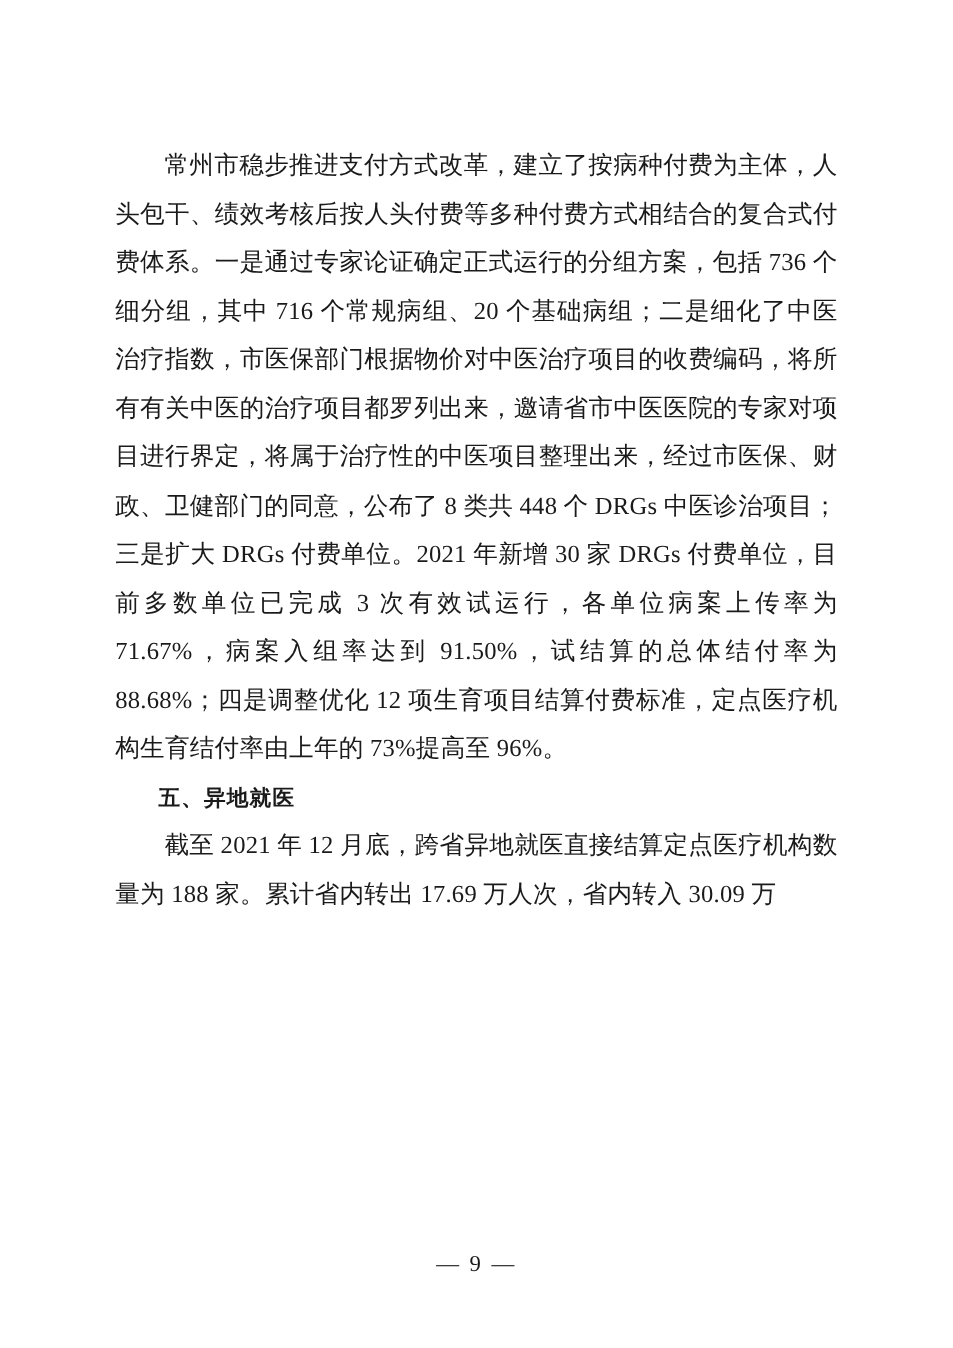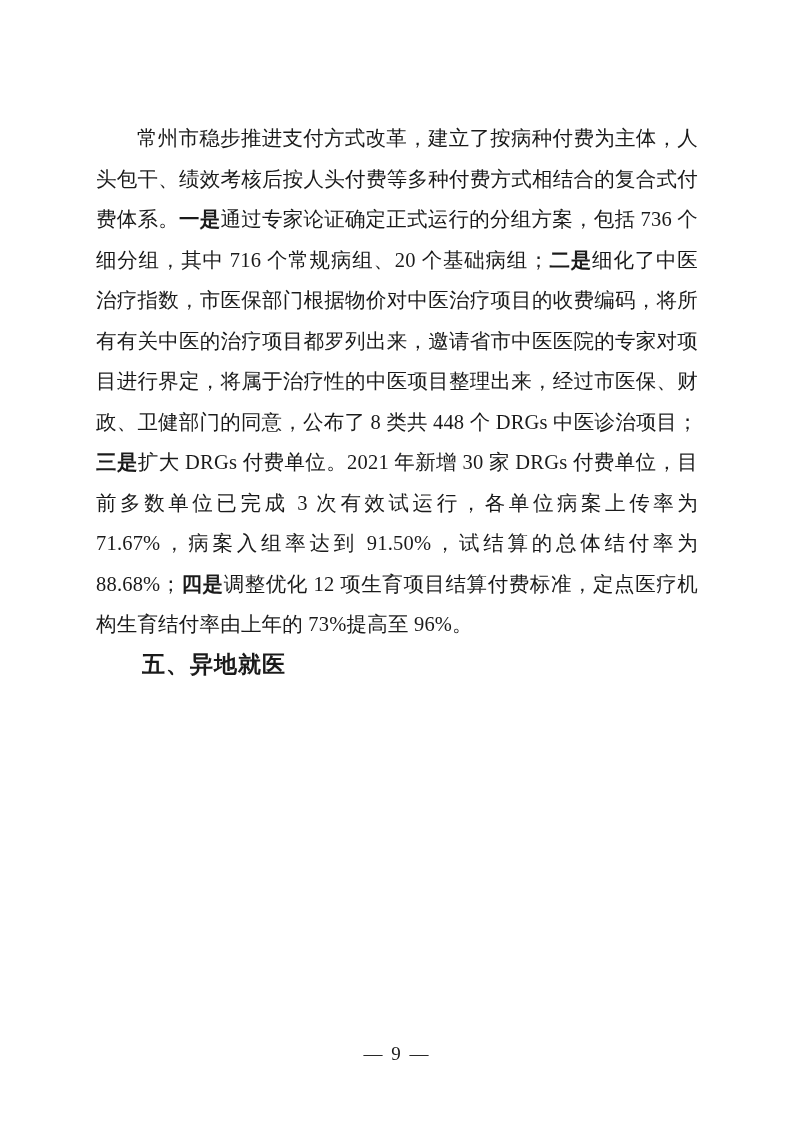--- a/index.html
+++ b/index.html
@@ -32,43 +32,44 @@
     letter-spacing: 0.2px;
   }
   p.para {
     margin: 0;
     text-indent: 2em;
     text-align: justify;
     text-justify: inter-ideograph;
   }
   h2.section-heading {
     margin: 0;
-    font-size: 23px;
+    font-size: 18px;
     line-height: 40.5px;
     font-weight: bold;
     text-indent: 2em;
     letter-spacing: 1px;
   }
   .bold-run {
-    font-weight: bold;
+    font-weight: normal;
   }
   .page-number {
     position: absolute;
     left: 0;
     right: 0;
     bottom: 58px;
     text-align: center;
     font-size: 19px;
     font-family: "Liberation Serif", "DejaVu Serif", serif;
     color: #1a1a1a;
     letter-spacing: 2px;
   }
 </style>
 </head>
 <body>
 
 <div class="page">
   <div class="doc-body" id="doc-body">
       <p class="para"><span>常州市稳步推进支付方式改革，建立了按病种付费为主体，人头包干、绩效考核后按人头付费等多种付费方式相结合的复合式付费体系。</span><span class="bold-run">一是</span><span>通过专家论证确定正式运行的分组方案，包括 736 个细分组，其中 716 个常规病组、20 个基础病组；</span><span class="bold-run">二是</span><span>细化了中医治疗指数，市医保部门根据物价对中医治疗项目的收费编码，将所有有关中医的治疗项目都罗列出来，邀请省市中医医院的专家对项目进行界定，将属于治疗性的中医项目整理出来，经过市医保、财政、卫健部门的同意，公布了 8 类共 448 个 DRGs 中医诊治项目；</span><span class="bold-run">三是</span><span>扩大 DRGs 付费单位。2021 年新增 30 家 DRGs 付费单位，目前多数单位已完成 3 次有效试运行，各单位病案上传率为 71.67%，病案入组率达到 91.50%，试结算的总体结付率为 88.68%；</span><span class="bold-run">四是</span><span>调整优化 12 项生育项目结算付费标准，定点医疗机构生育结付率由上年的 73%提高至 96%。</span></p>
       <h2 class="section-heading">五、异地就医</h2>
+      <p class="para"><span>截至 2021 年 12 月底，跨省异地就医直接结算定点医疗机构数量为 188 家。累计省内转出 17.69 万人次，省内转入 30.09 万</span></p>
     </div>
   <div class="page-number">— 9 —</div>
 </div>
 
 </body></html>

